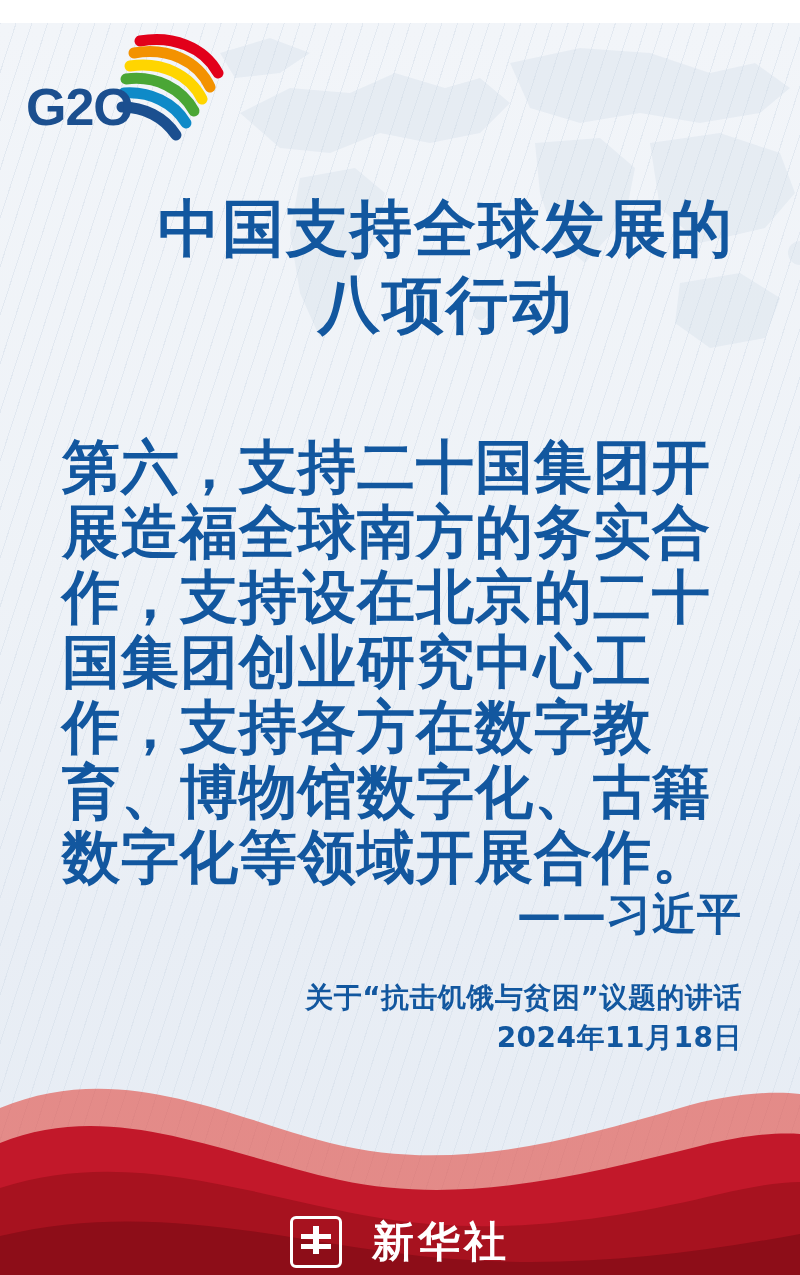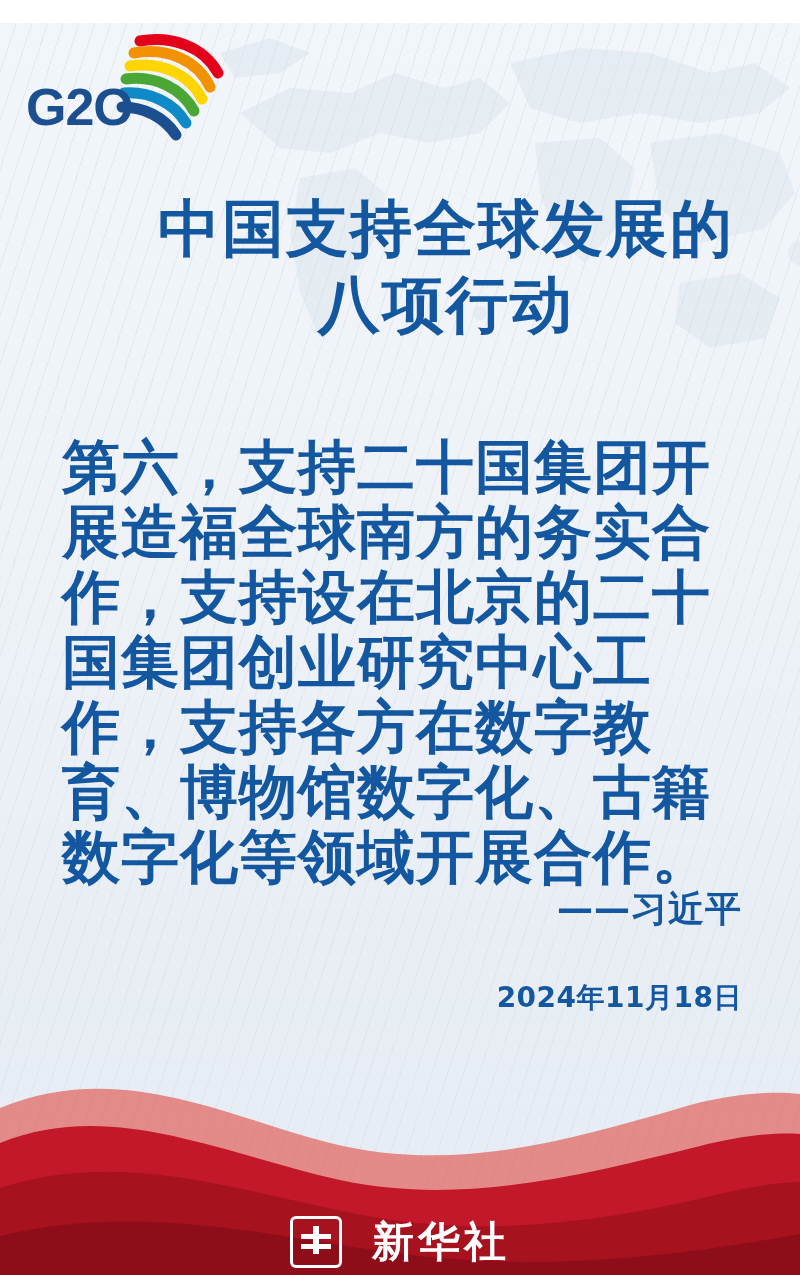--- a/index.html
+++ b/index.html
@@ -99,21 +99,21 @@
     font-family: "DejaVu Sans", sans-serif;
     white-space: pre-wrap;
   }
 
   
   #attribution {
     position: absolute;
     top: 862px;
     right: 58px;
     color: #12579f;
-    font-size: 36px;
+    font-size: 44px;
     font-weight: bold;
     letter-spacing: 1px;
     font-family: "DejaVu Sans", sans-serif;
   }
 
   
   #source-block {
     position: absolute;
     top: 955px;
     right: 58px;
@@ -228,20 +228,21 @@
     <div class="title-line">八项行动</div>
   </div>
 
   <div id="body-block">
     <div id="body-text">第六，支持二十国集团开展造福全球南方的务实合作，支持设在北京的二十国集团创业研究中心工作，支持各方在数字教育、博物馆数字化、古籍数字化等领域开展合作。</div>
   </div>
 
   <div id="attribution">——习近平</div>
 
   <div id="source-block">
+    <div class="source-line">关于“抗击饥饿与贫困”议题的讲话</div>
     <div class="source-line">2024年11月18日</div>
   </div>
 
   <div id="footer">
     <svg width="800" height="330" viewBox="0 0 800 330" xmlns="http://www.w3.org/2000/svg" preserveAspectRatio="none">
       <path d="M0 140 C120 90 230 150 330 175 C450 205 560 175 680 140 C720 128 765 122 800 126 L800 330 L0 330 Z" fill="#e03a2f" opacity="0.55"></path>
       <path d="M0 175 C110 130 220 185 340 212 C460 238 580 208 700 178 C740 168 775 164 800 166 L800 330 L0 330 Z" fill="#c2182a"></path>
       <path d="M0 220 C130 178 250 228 380 250 C500 270 620 250 720 226 C755 218 780 214 800 214 L800 330 L0 330 Z" fill="#a7121f"></path>
       <path d="M0 268 C150 232 280 272 420 288 C550 302 670 290 800 266 L800 330 L0 330 Z" fill="#8d0d18"></path>
     </svg>

